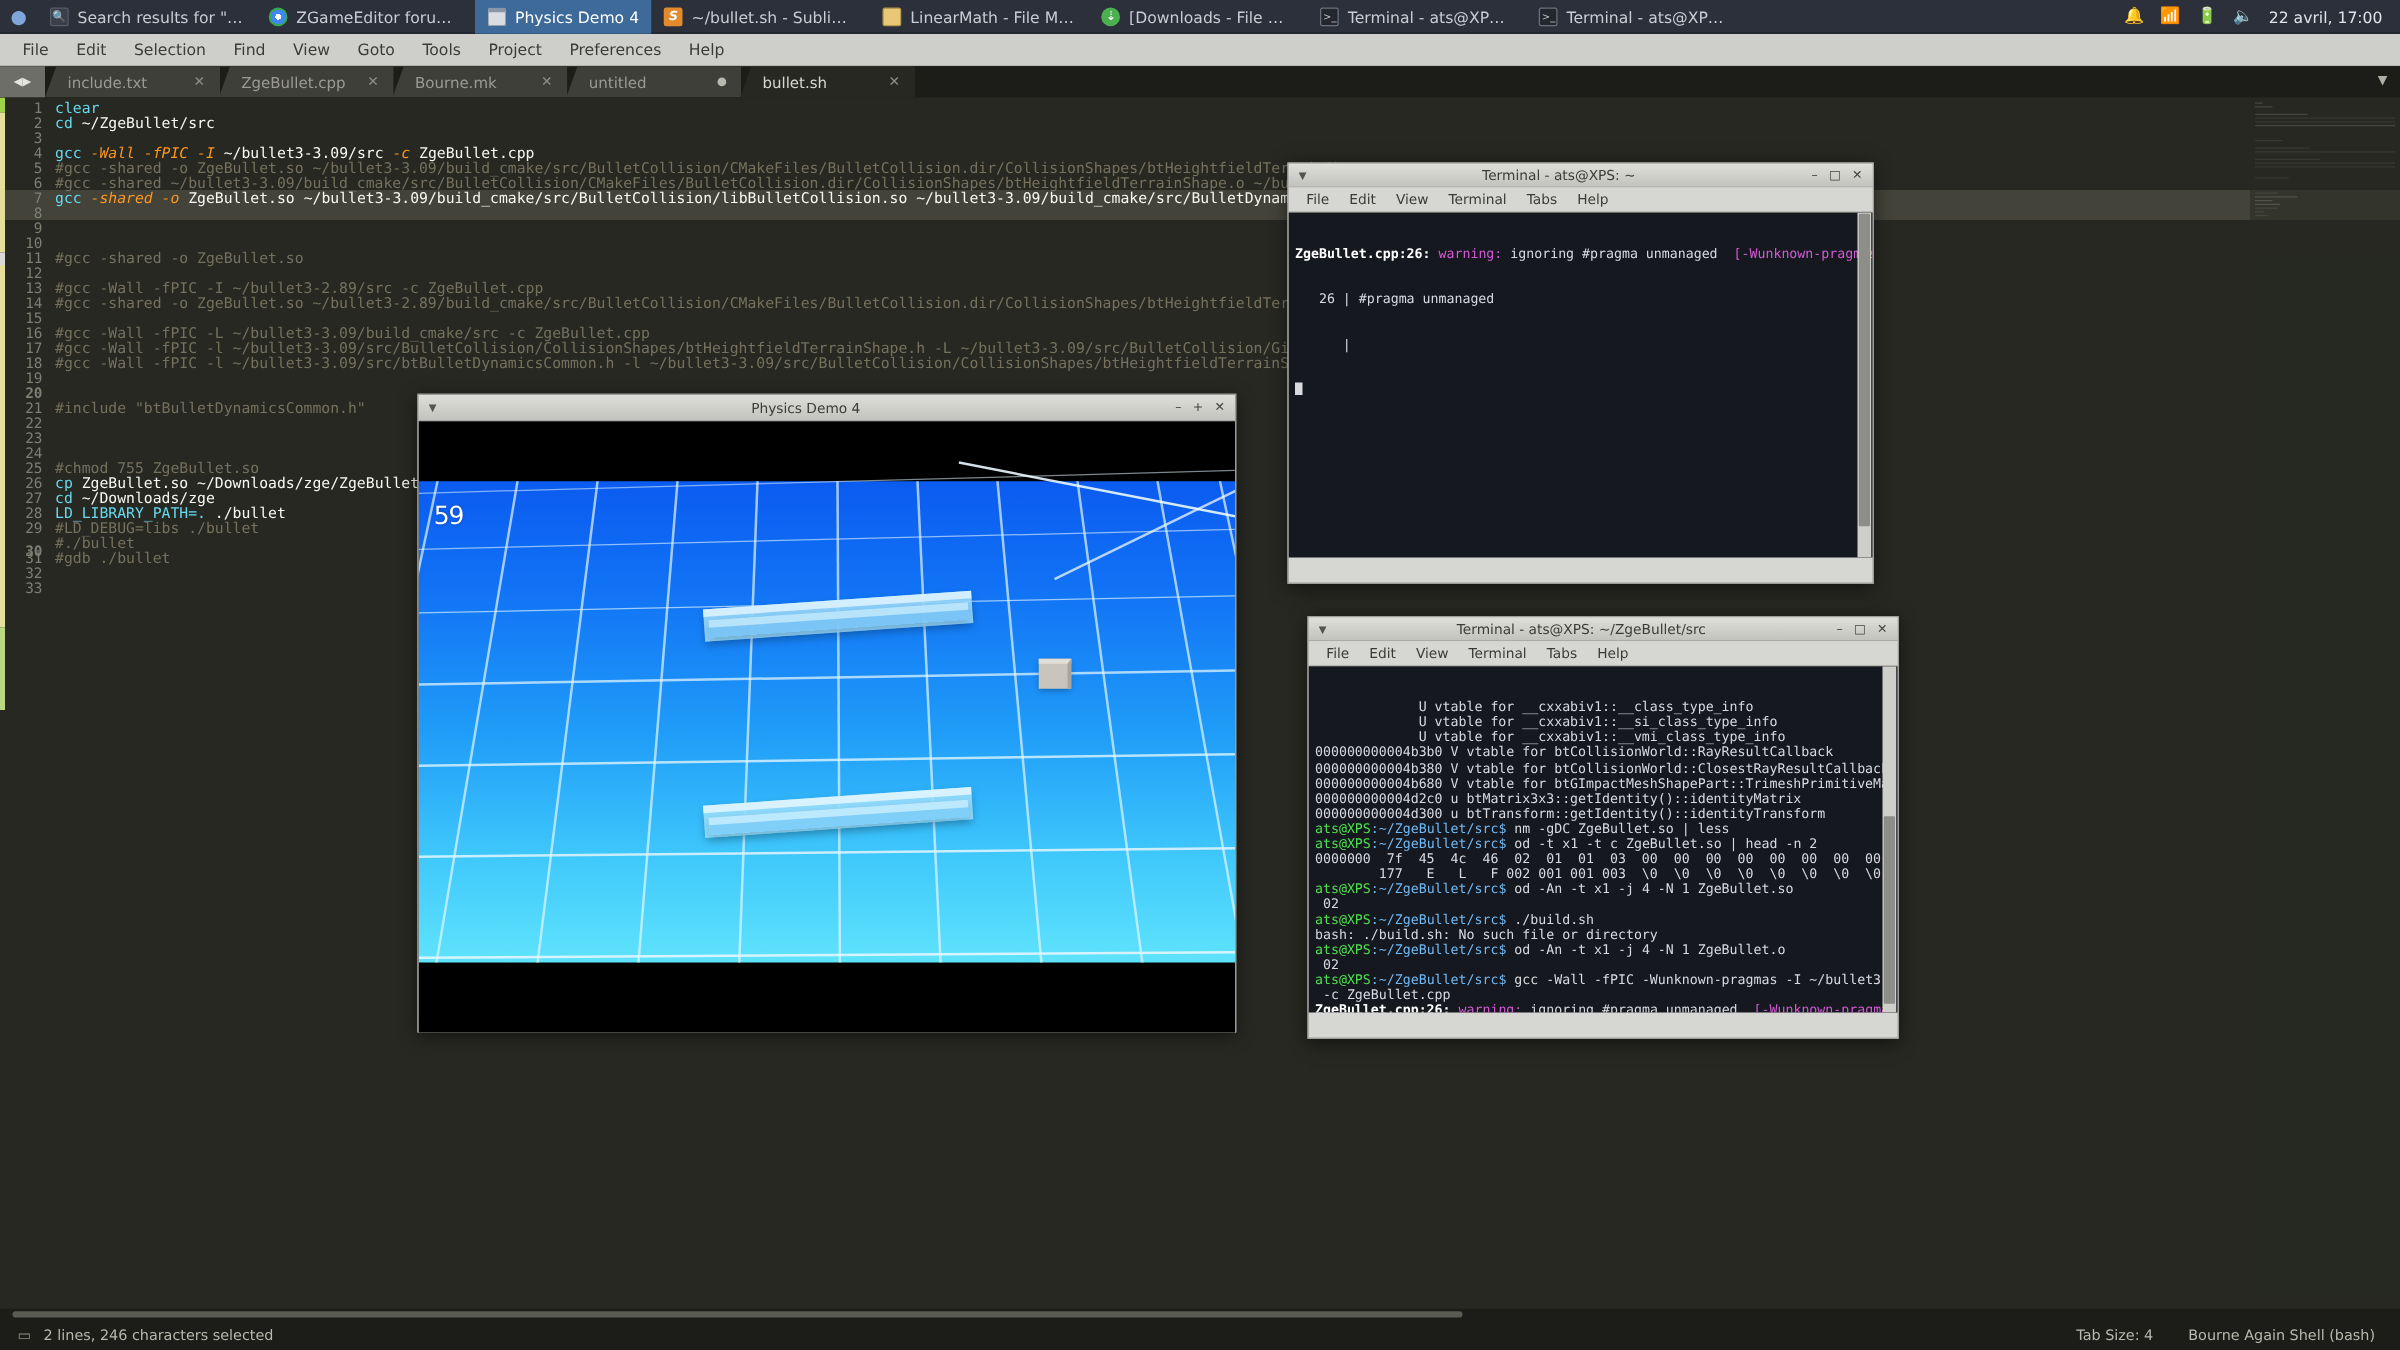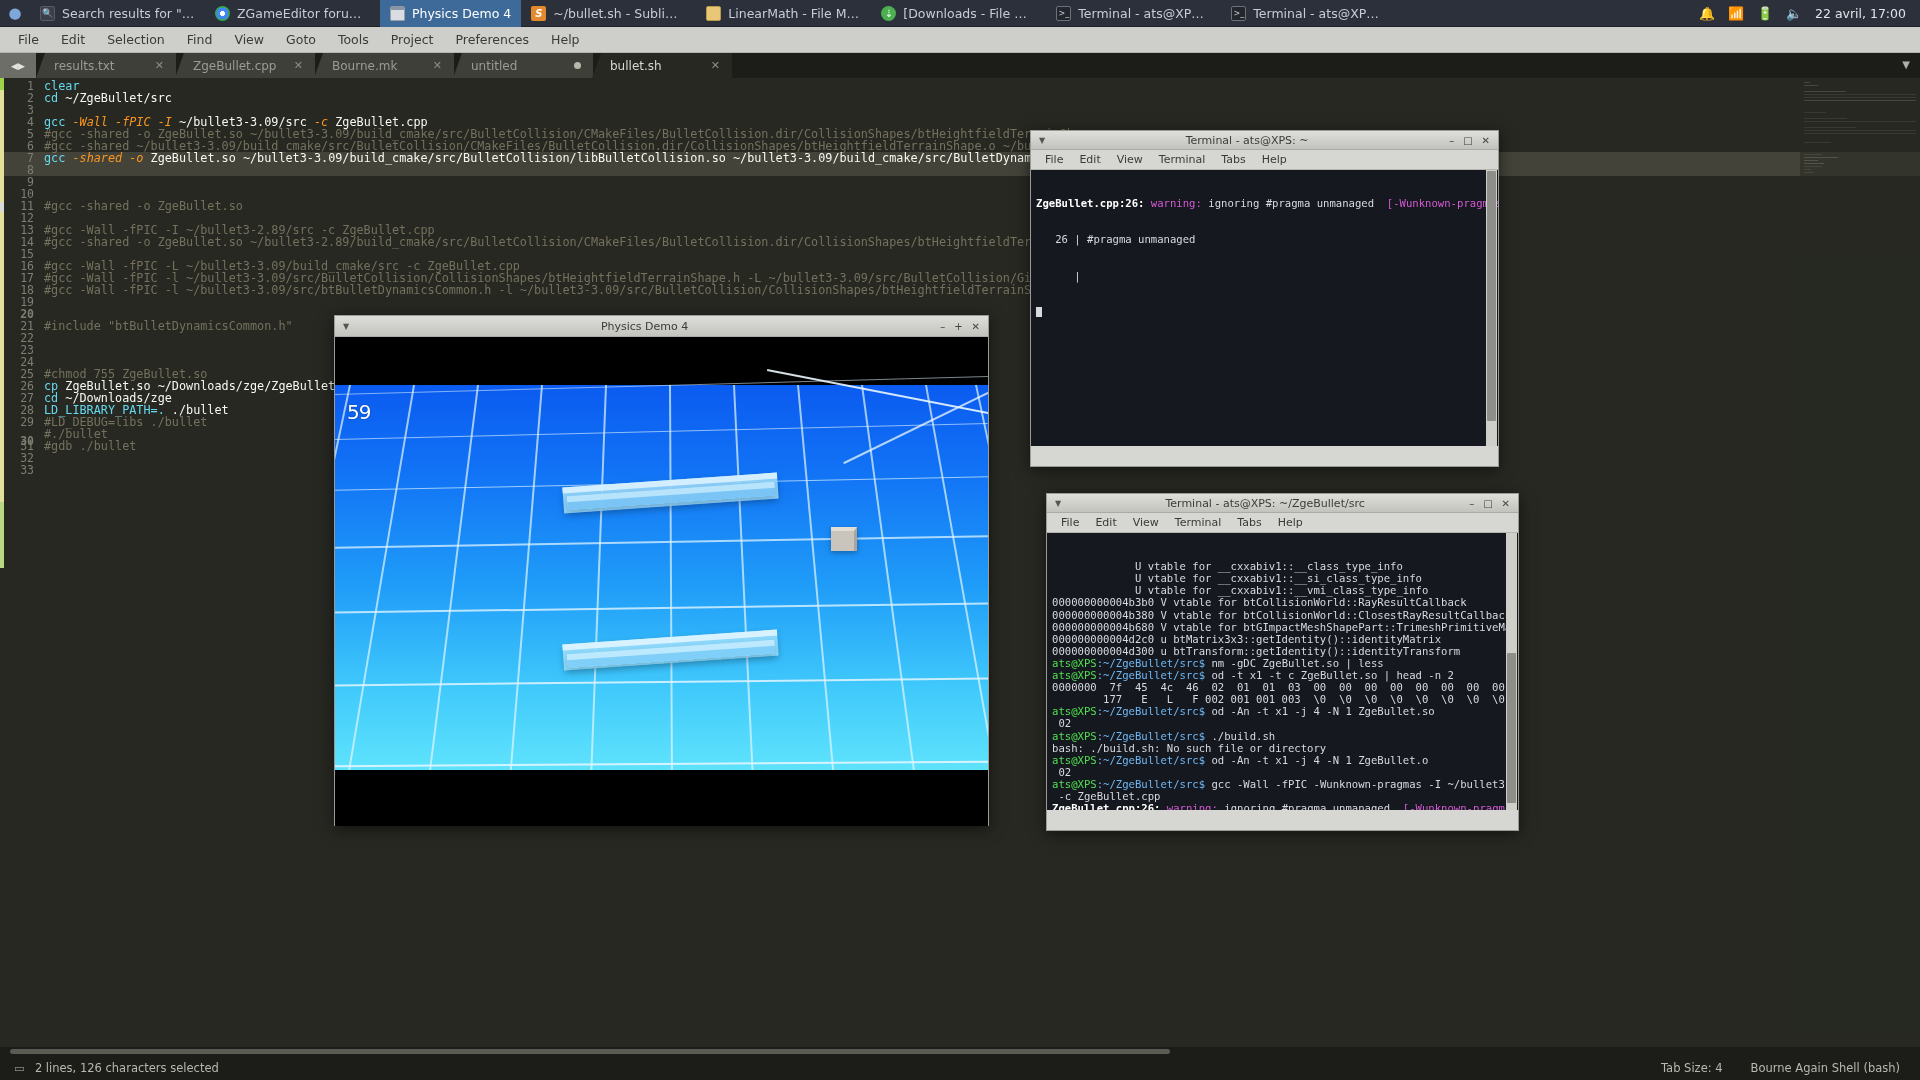--- a/index.html
+++ b/index.html
@@ -194,21 +194,21 @@
     <span class="st-menu-item">Goto</span>
     <span class="st-menu-item">Tools</span>
     <span class="st-menu-item">Project</span>
     <span class="st-menu-item">Preferences</span>
     <span class="st-menu-item">Help</span>
   </div>
 
   <div id="st-tabbar">
     <div id="st-tab-nav">◀▶</div>
     <div class="st-tab" style="width:140px">
-      <span>results.txt</span>
+      <span>include.txt</span>
       <span class="x">✕</span>
     </div>
     <div class="st-tab" style="width:140px">
       <span>ZgeBullet.cpp</span>
       <span class="x">✕</span>
     </div>
     <div class="st-tab" style="width:140px">
       <span>Bourne.mk</span>
       <span class="x">✕</span>
     </div>
@@ -293,21 +293,21 @@
         <div class="mm-row" style="top: 94px; left: 4px; width: 10.14px; opacity: 0.45;"></div>
       </div>
   </div>
 
   <div id="st-hscroll">
     <div class="thumb"></div>
   </div>
 
   <div id="st-status">
     <span style="color:#8d8e85">▭</span>
-    <span>2 lines, 126 characters selected</span>
+    <span>2 lines, 246 characters selected</span>
     <span class="right">
       <span>Tab Size: 4</span>
       <span>Bourne Again Shell (bash)</span>
     </span>
   </div>
 </div>
 
 <div id="demo" class="win">
   <div class="win-title">
     <span class="caret">▼</span>

